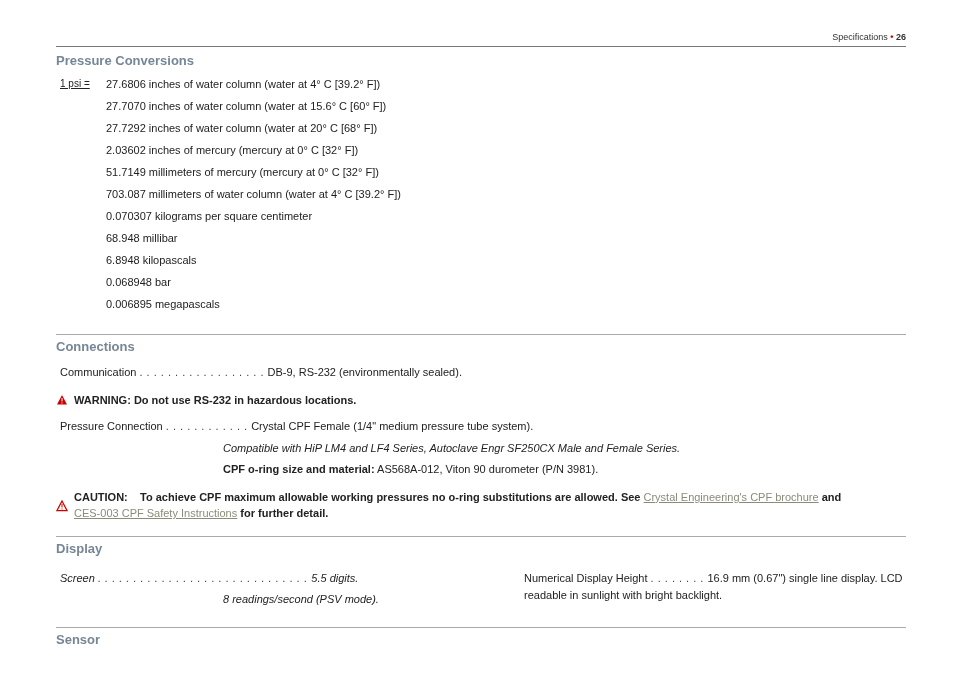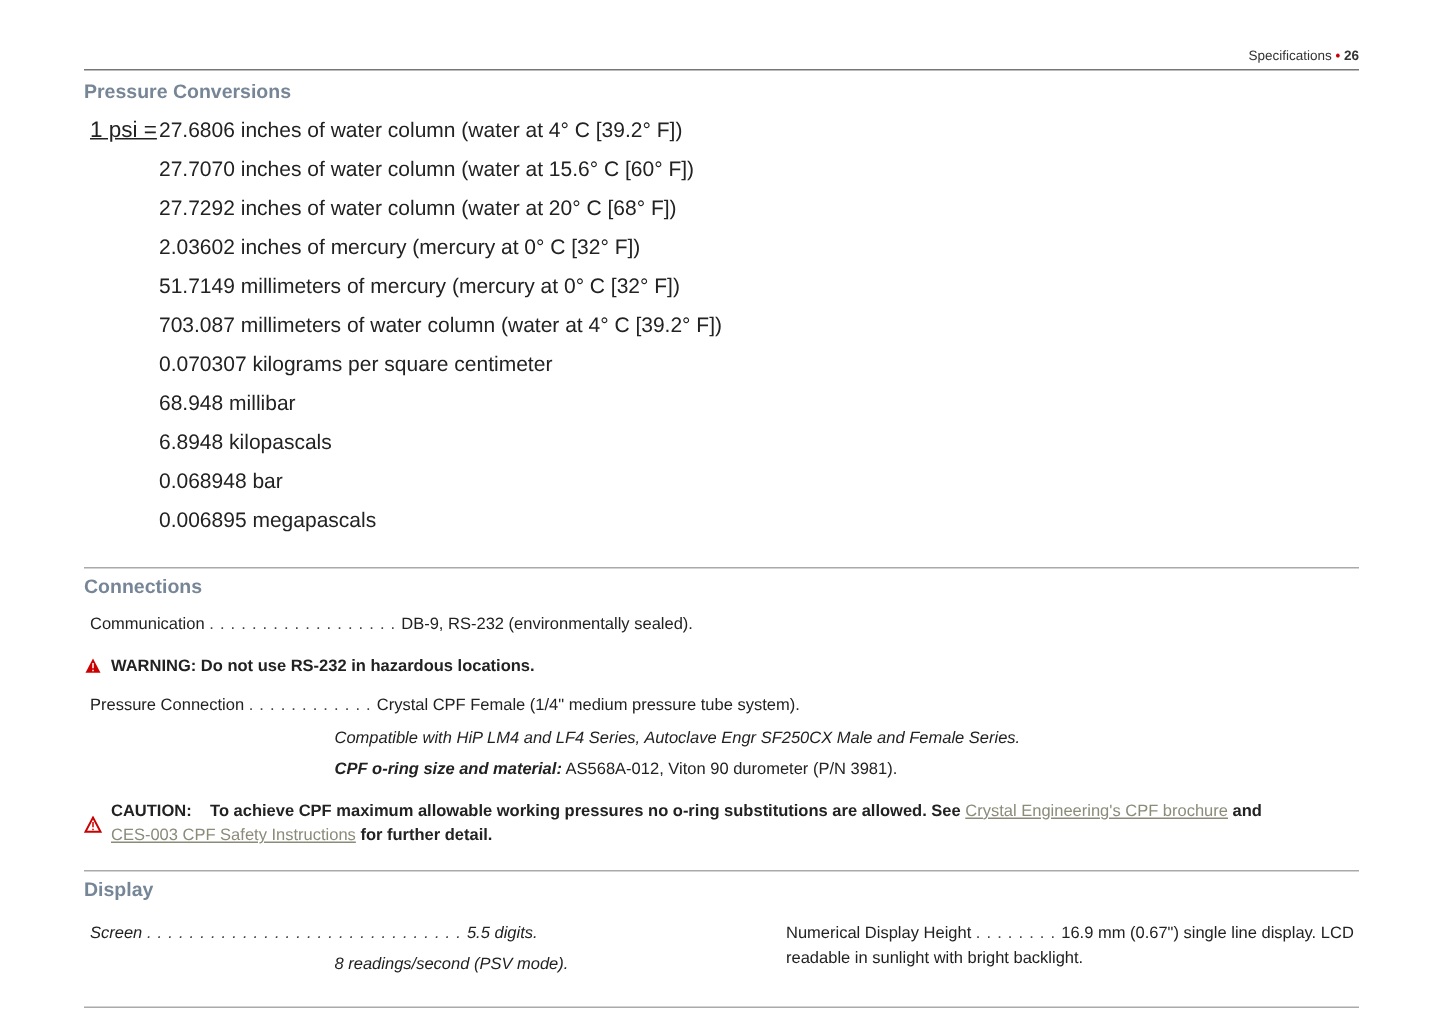--- a/index.html
+++ b/index.html
@@ -35,32 +35,32 @@
     border-top: 0.5px solid #aaa;
     margin: 14px 0 4px 0;
   }
   h3.section {
     margin: 2px 0 10px 0;
     color: #768696;
     font-weight: 600;
     font-size: 13px;
   }
   .conv-row { display:flex; margin-left: 4px; }
-  .conv-label { width: 46px; font-size:15px;text-decoration:underline; }
+  .conv-label { width: 46px; font-size:10px;text-decoration:underline; }
   .conv-list { flex:1; }
-  .conv-list div { margin-bottom: 10px; font-size: 14px; }
+  .conv-list div { margin-bottom: 10px; font-size: 11px; }
   .spec-line { margin: 4px 0 4px 4px; line-height: 1.6; font-size:11px;}
   .dots { letter-spacing: 0.5px; color:#444; }
   .alert-row { display:flex; align-items:center; margin: 10px 0 10px 0; line-height:1.5;}
   .alert-icon {
     width: 12px; height:12px; flex:none; margin-right:6px; margin-top:1px;
   }
   .alert-icon svg { width:12px; height:12px; }
   .bold { font-weight: bold; }
-  .italic { font-style: italic; }
+  .italic { }
   a.doclink, span.doclink {
     color: #8b8b7a;
     text-decoration: underline;
   }
   .two-col { display:flex; }
   .two-col .left { width: 460px; font-style: italic; }
   .two-col .right { flex:1; padding-left: 8px;}
 </style>
 </head>
 <body>

